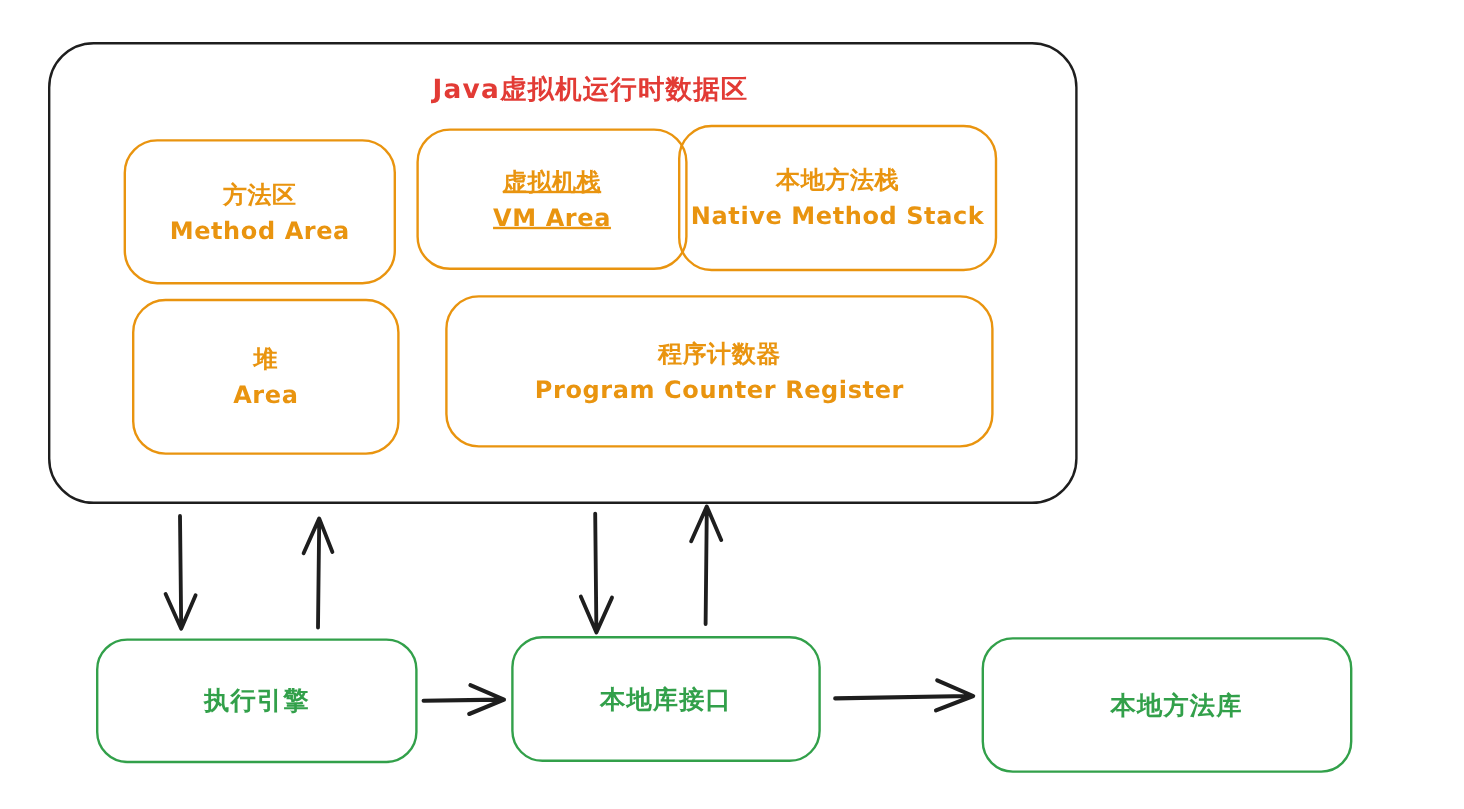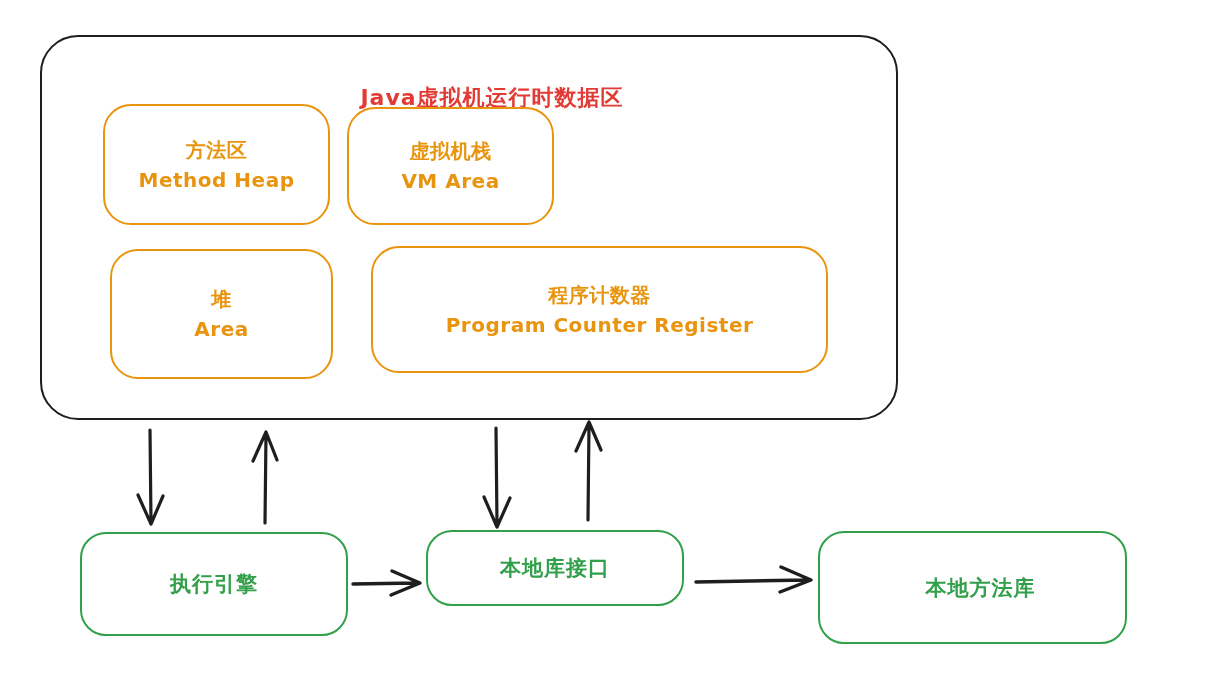--- a/index.html
+++ b/index.html
@@ -49,21 +49,20 @@
   .diagram-title {
     position: absolute;
     left: 292px;
     top: 60px;
     width: 400px;
     text-align: center;
     color: #e23b35;
     font-size: 22px;
     font-weight: 600;
     letter-spacing: 1px;
-    margin-top: 23px;
   }
   #arrows {
     position: absolute;
     left: 0;
     top: 0;
     width: 1220px;
     height: 674px;
     pointer-events: none;
   }
   #arrows path {
@@ -75,46 +74,50 @@
 </style>
 </head>
 <body>
 
 <div id="canvas">
 
   <div class="box outer-box" style="left:40px; top:35px; width:858px; height:385px;"></div>
 
   <div class="diagram-title">Java虚拟机运行时数据区</div>
 
-  <div class="box orange-box" style="left:103px; top:104px; width:227px; height:121px;">
+  <div class="box orange-box" style="left:103px; top:116px; width:227px; height:121px;">
     <div>方法区</div>
-    <div>Method Heap</div>
+    <div>Method Area</div>
   </div>
 
-  <div class="box orange-box" style="left:347px; top:107px; width:207px; height:118px;">
+  <div class="box orange-box" style="left:347px; top:107px; width:226px; height:118px;text-decoration:underline;">
     <div>虚拟机栈</div>
     <div>VM Area</div>
   </div>
 
+  <div class="box orange-box" style="left:565px; top:104px; width:266px; height:122px;">
+    <div>本地方法栈</div>
+    <div>Native Method Stack</div>
+  </div>
 
   <div class="box orange-box" style="left:110px; top:249px; width:223px; height:130px;">
     <div>堆</div>
     <div>Area</div>
   </div>
 
   <div class="box orange-box" style="left:371px; top:246px; width:457px; height:127px;">
     <div>程序计数器</div>
     <div>Program Counter Register</div>
   </div>
 
   <div class="box green-box" style="left:80px; top:532px; width:268px; height:104px;">
     <div>执行引擎</div>
   </div>
 
-  <div class="box green-box" style="left:426px; top:530px; width:258px; height:76px;">
+  <div class="box green-box" style="left:426px; top:530px; width:258px; height:105px;">
     <div>本地库接口</div>
   </div>
 
   <div class="box green-box" style="left:818px; top:531px; width:309px; height:113px;padding-left:16px;">
     <div>本地方法库</div>
   </div>
 
   <svg id="arrows" viewBox="0 0 1220 674">
 
     <path stroke-width="3.2" d="M150 430 L151 522 M138 495 L151 524 L163 496"></path>

